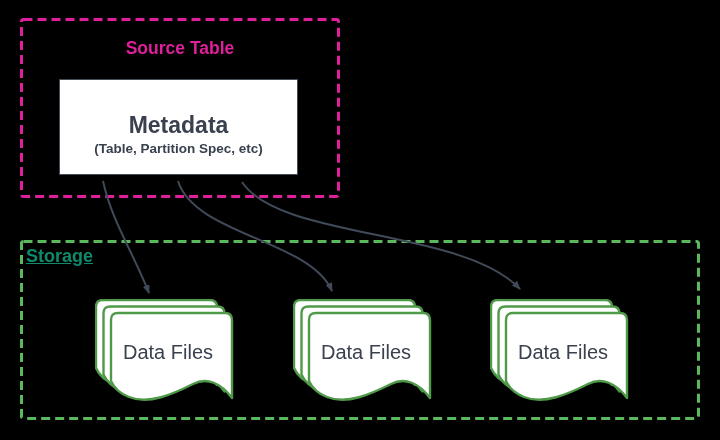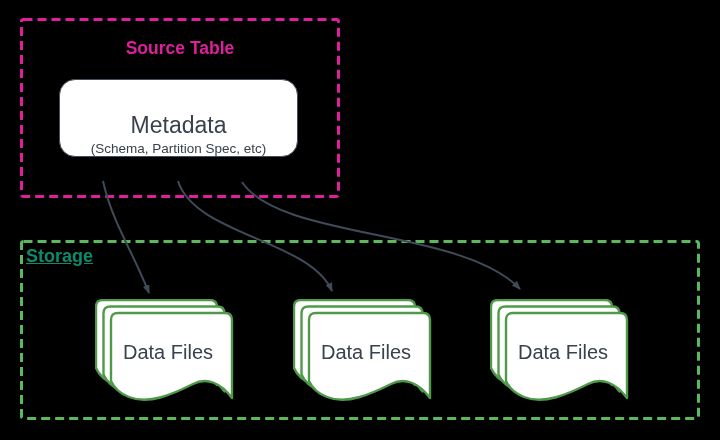--- a/index.html
+++ b/index.html
@@ -42,27 +42,28 @@
   }
   .storage-label {
     left: 26px; top: 246px;
     font-size: 18px; line-height: 21px;
     color: var(--storage-label);
     text-decoration: underline;
   }
   .metadata-box {
     position:absolute;
     left: 59px; top: 79px;
-    width: 239px; height: 78px;
+    width: 239px; height: 96px;
     box-sizing: border-box;
     background: var(--node-fill);
     border: 1.5px solid var(--node-border);
-    border-radius: 16px;
+    border-radius: 0;
     text-align: center;
     color: var(--text);
+    font-weight: bold;
   }
   .metadata-title {
     margin-top: 31px;
     font-size: 23px;
     line-height: 28px;
   }
   .metadata-subtitle {
     font-size: 13.5px;
     line-height: 19px;
   }
@@ -112,21 +113,21 @@
     <path class="edge" d="M103,181 C112,222 133,252 149,293" marker-end="url(#ah)"></path>
     <path class="edge" d="M178,181 C195,235 310,240 332,291" marker-end="url(#ah)"></path>
     <path class="edge" d="M242,182 C280,240 462,228 520,289" marker-end="url(#ah)"></path>
   </svg>
 
   <div class="group-label source-label">Source Table</div>
   <div class="group-label storage-label">Storage</div>
 
   <div class="metadata-box">
     <div class="metadata-title">Metadata</div>
-    <div class="metadata-subtitle">(Schema, Partition Spec, etc)</div>
+    <div class="metadata-subtitle">(Table, Partition Spec, etc)</div>
   </div>
 
   <svg class="stack-svg stack-1" viewBox="0 0 140 106">
     <use href="#docpage"></use>
     <use href="#docpage" transform="translate(7.5,6.5)"></use>
     <use href="#docpage" transform="translate(15,13)"></use>
     <text class="stack-label" x="73" y="60">Data Files</text>
   </svg>
 
   <svg class="stack-svg stack-2" viewBox="0 0 140 106">

